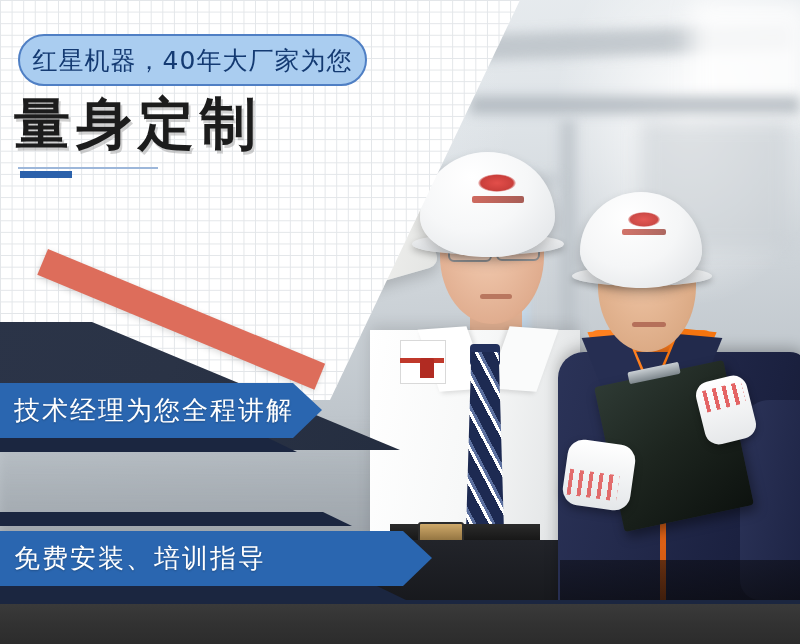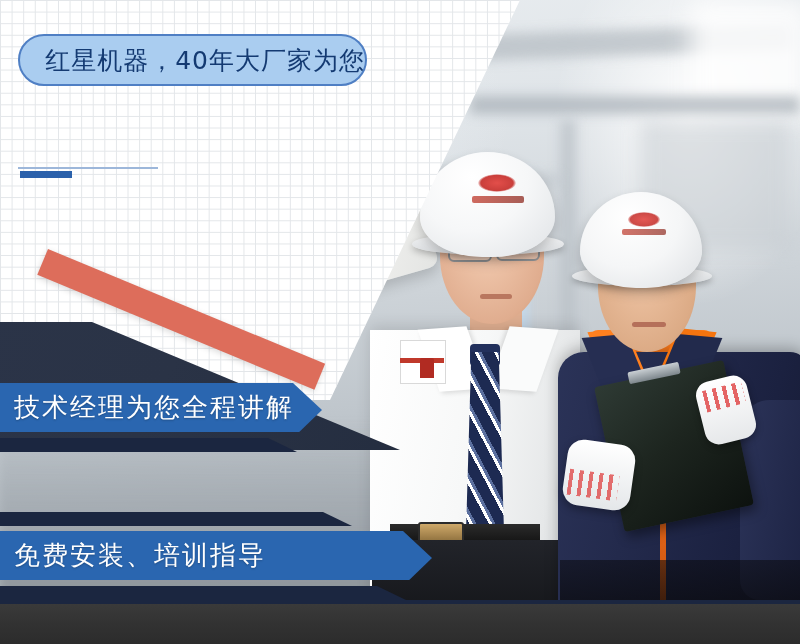--- a/index.html
+++ b/index.html
@@ -178,38 +178,38 @@
     background:#dd6d5b;
     transform:rotate(22.5deg);transform-origin:0 0;
     box-shadow:0 2px 6px rgba(0,0,0,.15);
   }
 
   
   .badge{
     position:absolute;left:18px;top:34px;width:349px;height:52px;
     box-sizing:border-box;
     background:#aacdf0;border:2px solid #4f7fc4;border-radius:26px;
-    display:flex;align-items:center;justify-content:flex-end;
+    display:flex;align-items:center;justify-content:center;
   }
   .badge-text{
     font-size:25px;font-weight:400;color:#143a72;letter-spacing:1px;
     font-family:"DejaVu Sans","Liberation Sans",sans-serif;
   }
   .headline{
     position:absolute;left:14px;top:96px;
     font-size:56px;font-weight:bold;color:#1c1c1c;letter-spacing:6px;
     font-family:"DejaVu Sans","Liberation Sans",sans-serif;
     text-shadow:2px 3px 0 rgba(120,120,120,.35);
     line-height:1;
   }
   .rule-thin{position:absolute;left:18px;top:167px;width:140px;height:2px;background:#9db7da;}
   .rule-thick{position:absolute;left:20px;top:171px;width:52px;height:7px;background:#2b61ab;}
 
   
-  .ribbon{position:absolute;left:0;height:49px;display:flex;align-items:center;
+  .ribbon{position:absolute;left:0;height:55px;display:flex;align-items:center;
     background:#2a66b0;}
   .ribbon .rtext{
     color:#ffffff;font-size:26px;letter-spacing:2px;padding-left:14px;
     font-family:"DejaVu Sans","Liberation Sans",sans-serif;
     text-shadow:0 1px 2px rgba(0,0,0,.25);
   }
   .ribbon-shadow{position:absolute;left:0;height:14px;background:#1b2640;}
 
   .r1{top:383px;width:322px;clip-path:polygon(0 0,293px 0,322px 27px,293px 55px,0 55px);}
   .s1{top:438px;width:297px;clip-path:polygon(0 0,268px 0,297px 14px,268px 14px,0 14px);}
@@ -306,20 +306,21 @@
   <div class="grid-panel"></div>
   <div class="grid-fade"></div>
 
   <div class="navy-wedge"></div>
   <div class="coral-stripe"></div>
 
   <div class="badge">
     <span class="badge-text">红星机器，40年大厂家为您</span>
   </div>
 
+  <div class="headline">量身定制</div>
 
   <div class="rule-thin"></div>
   <div class="rule-thick"></div>
 
   <div class="ribbon r1">
     <span class="rtext">技术经理为您全程讲解</span>
   </div>
   <div class="ribbon-shadow s1"></div>
 
   <div class="ribbon-shadow s2"></div>

